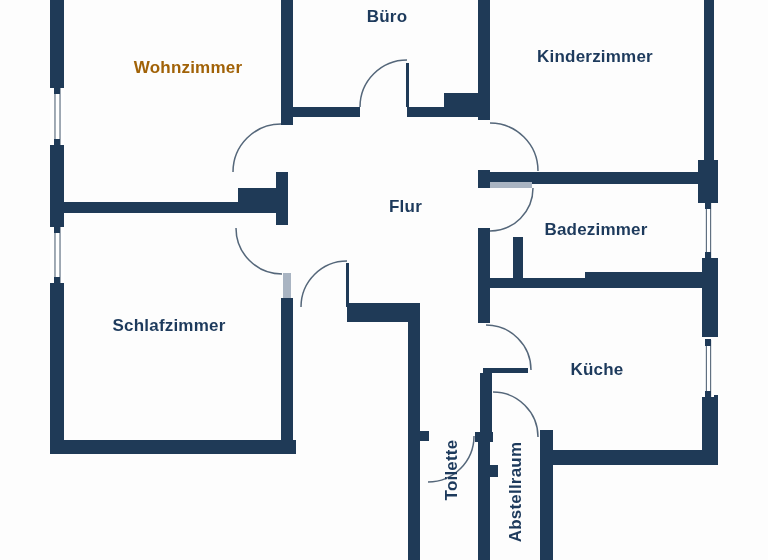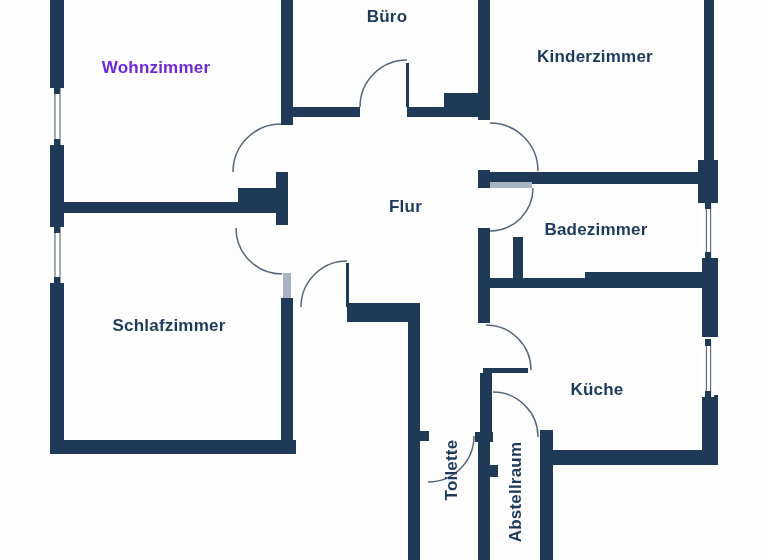--- a/index.html
+++ b/index.html
@@ -89,22 +89,22 @@
       <path d="M 236 228 A 46 46 0 0 0 282 274" fill="none" stroke="#55677a" stroke-width="1.5"></path>
       <path d="M 407 60 A 47 47 0 0 0 360 107" fill="none" stroke="#55677a" stroke-width="1.5"></path>
       <path d="M 347 261 A 46 46 0 0 0 301 307" fill="none" stroke="#55677a" stroke-width="1.5"></path>
       <path d="M 490 123 A 48 48 0 0 1 538 171" fill="none" stroke="#55677a" stroke-width="1.5"></path>
       <path d="M 533 188 A 43 43 0 0 1 490 231" fill="none" stroke="#55677a" stroke-width="1.5"></path>
       <path d="M 486 325 A 45 45 0 0 1 531 370" fill="none" stroke="#55677a" stroke-width="1.5"></path>
       <path d="M 428 482 A 46 46 0 0 0 474 436" fill="none" stroke="#55677a" stroke-width="1.5"></path>
       <path d="M 493 392 A 45 45 0 0 1 538 437" fill="none" stroke="#55677a" stroke-width="1.5"></path>
     </svg>
 
-  <div class="room-label" style="left: 156px; top: 68px; color: #6d28d9;">Wohnzimmer</div>
+  <div class="room-label" style="left: 188px; top: 68px; color: #a16207;">Wohnzimmer</div>
   <div class="room-label" style="left: 383px; top: 17px; color: rgb(29, 58, 92); padding-left: 8px;">Büro</div>
   <div class="room-label" style="left: 595px; top: 57px; color: rgb(29, 58, 92);">Kinderzimmer</div>
   <div class="room-label" style="left: 384px; top: 207px; color: rgb(29, 58, 92); padding-left: 43px;">Flur</div>
   <div class="room-label" style="left: 169px; top: 326px; color: rgb(29, 58, 92);">Schlafzimmer</div>
   <div class="room-label" style="left: 596px; top: 230px; color: rgb(29, 58, 92);">Badezimmer</div>
-  <div class="room-label" style="left: 597px; top: 370px; color: rgb(29, 58, 92); margin-top: 20px;">Küche</div>
+  <div class="room-label" style="left: 597px; top: 370px; color: rgb(29, 58, 92);">Küche</div>
   <div class="room-label vertical" style="left: 452px; top: 470px; color: rgb(29, 58, 92);">Toilette</div>
   <div class="room-label vertical" style="left: 516px; top: 492px; color: rgb(29, 58, 92);">Abstellraum</div>
 </div>
 
 </body></html>

